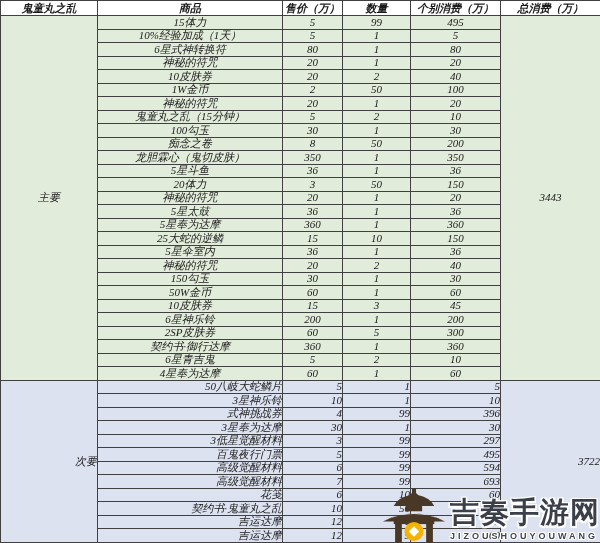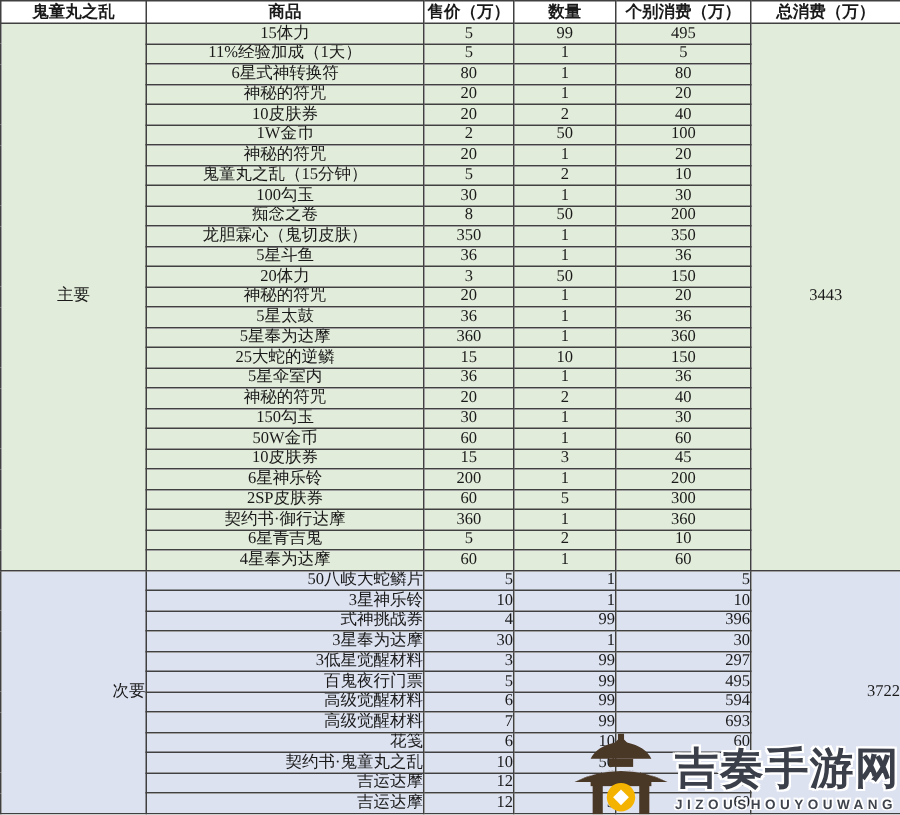--- a/index.html
+++ b/index.html
@@ -8,20 +8,21 @@
     width: 600px;
     height: 543px;
     overflow: hidden;
     font-family: "Liberation Serif", "DejaVu Serif", serif;
   }
   table.price-table {
     border-collapse: collapse;
     table-layout: fixed;
     width: 600px;
     height: 543px;
+    font-style: italic;
   }
   table.price-table td {
     border: 1px solid var(--border, #404040);
     text-align: center;
     vertical-align: middle;
     font-size: 11px;
     line-height: 1;
     padding: 0;
     white-space: nowrap;
     overflow: hidden;
@@ -103,21 +104,21 @@
     <tbody id="table-body">
         <tr class="sec-main">
           <td rowspan="27" class="section-label">主要</td>
           <td>15体力</td>
           <td>5</td>
           <td>99</td>
           <td>495</td>
           <td rowspan="27" class="total-cell">3443</td>
         </tr>
         <tr class="sec-main">
-          <td>11%经验加成（1天）</td>
+          <td>10%经验加成（1天）</td>
           <td>5</td>
           <td>1</td>
           <td>5</td>
         </tr>
         <tr class="sec-main">
           <td>6星式神转换符</td>
           <td>80</td>
           <td>1</td>
           <td>80</td>
         </tr>

